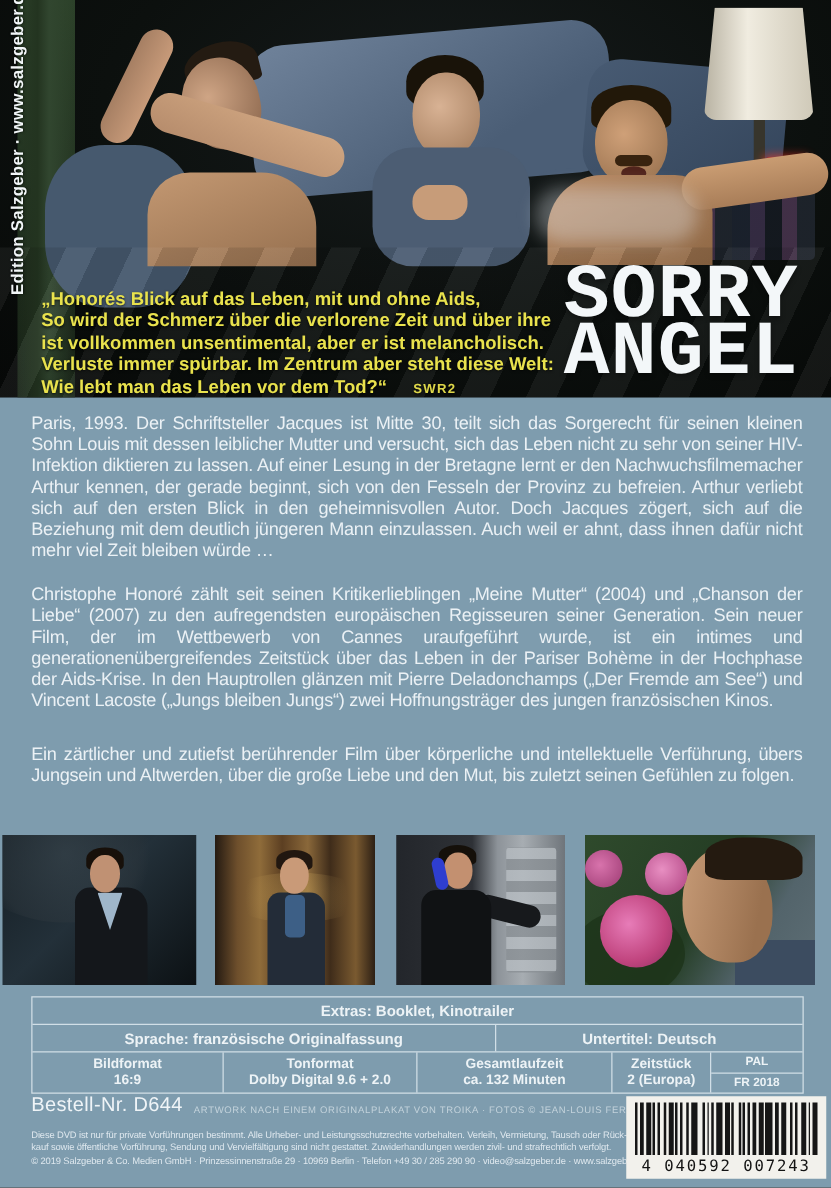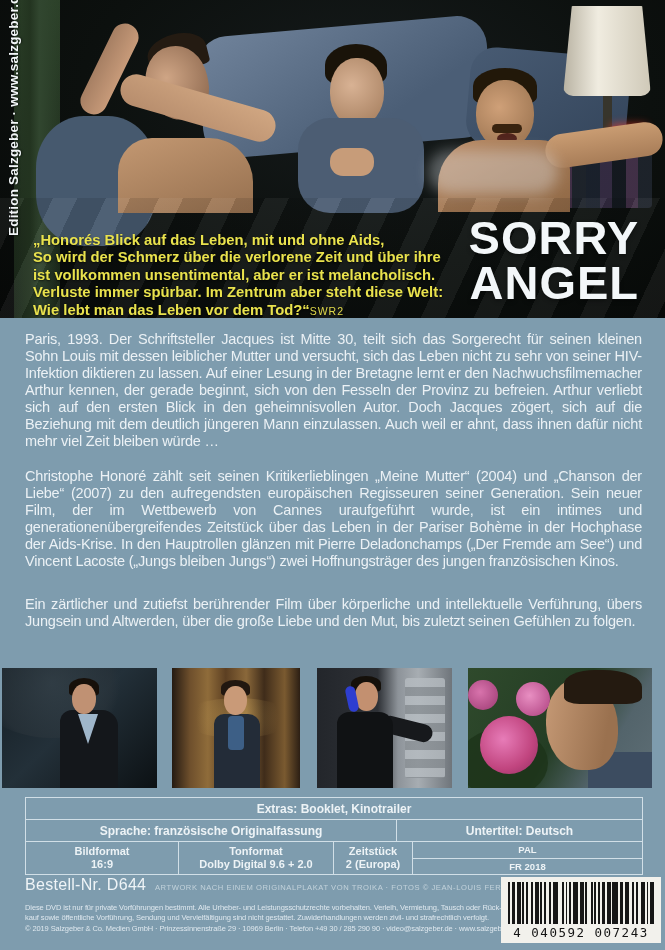--- a/index.html
+++ b/index.html
@@ -64,25 +64,25 @@
     background:linear-gradient(165deg,#3e5166,#2e4052 40%,#49607а 0),linear-gradient(165deg,#40546a,#2d3f52 45%,#4a5f76 75%,#33455a);}
   .blanket::after{content:"";position:absolute;inset:0;
     background:repeating-linear-gradient(115deg,rgba(255,255,255,.05) 0 22px,rgba(0,0,0,.10) 22px 48px);}
   .edge-text{position:absolute;left:6px;top:236px;width:228px;transform:rotate(-90deg);
     transform-origin:0 0;color:#f2f6f8;font-size:13.5px;font-weight:bold;letter-spacing:.2px;
     white-space:nowrap;text-shadow:0 1px 2px rgba(0,0,0,.6);}
   
   .quote{position:absolute;left:33px;top:232px;width:440px;color:#e9e24d;
     font-weight:bold;font-size:14.8px;line-height:17.4px;text-shadow:0 1px 2px rgba(0,0,0,.65);}
   .quote .q-line{display:block;white-space:nowrap;}
-  .q-src{font-size:10.5px;letter-spacing:1px;margin-left:0;font-weight:normal;opacity:.95;}
+  .q-src{font-size:10.5px;letter-spacing:1px;margin-left:21px;font-weight:bold;opacity:.95;}
   
   .title{position:absolute;right:26px;top:215px;margin:0;text-align:right;color:#f3f7f9;
-    font-size:47px;line-height:45px;font-weight:bold;letter-spacing:1px;
-    text-shadow:0 2px 4px rgba(0,0,0,.35);}
+    font-size:61px;line-height:45px;font-weight:bold;letter-spacing:1px;
+    text-shadow:0 2px 4px rgba(0,0,0,.35);font-family:Liberation Mono, monospace;}
   .title span{display:block;}
   
   .syn{position:absolute;left:25px;width:617px;margin:0;color:#ebf1f5;
     font-size:14.5px;line-height:17px;letter-spacing:-0.2px;text-align:justify;}
   .syn.p1{top:331px;}
   .syn.p2{top:468px;}
   .syn.p3{top:596px;}
   
   .still{position:absolute;top:668px;height:120px;overflow:hidden;background:#222;}
   .still em{position:absolute;display:block;}
@@ -243,20 +243,24 @@
     </div>
     <div class="row r3">
       <div class="cell c1">
         <span>Bildformat</span>
         <span>16:9</span>
       </div>
       <div class="cell c2">
         <span>Tonformat</span>
         <span>Dolby Digital 9.6 + 2.0</span>
       </div>
+      <div class="cell c3">
+        <span>Gesamtlaufzeit</span>
+        <span>ca. 132 Minuten</span>
+      </div>
       <div class="cell c4">
         <span>Zeitstück</span>
         <span>2 (Europa)</span>
       </div>
       <div class="cell c5">
         <div class="half top">PAL</div>
         <div class="half">FR 2018</div>
       </div>
     </div>
   </div>

